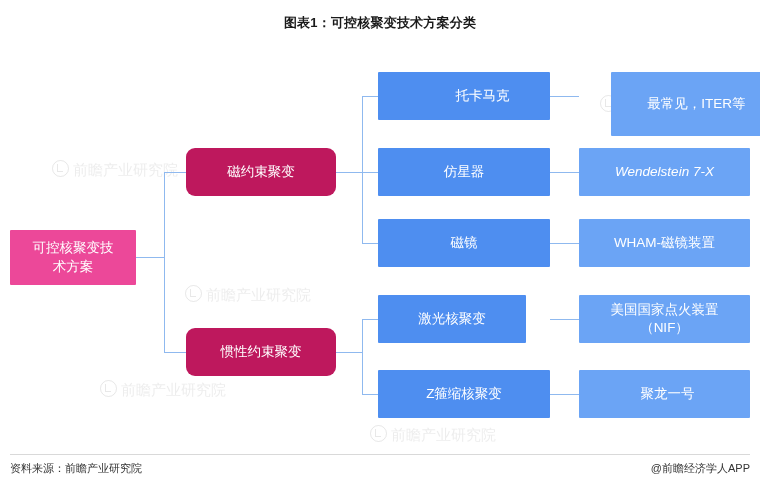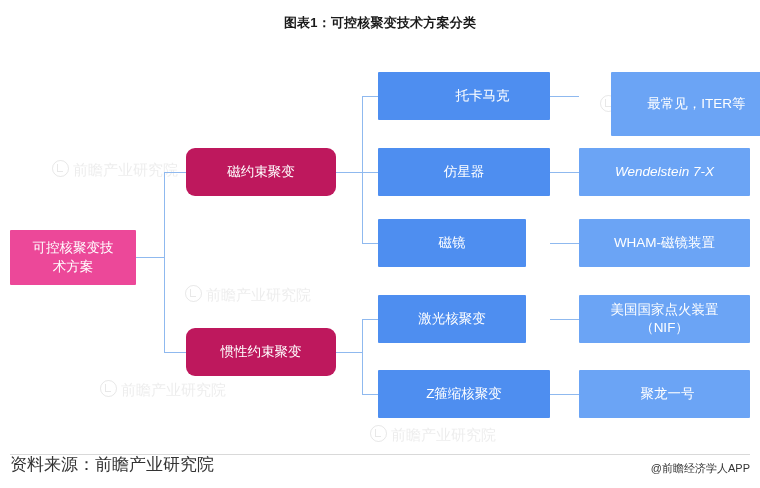--- a/index.html
+++ b/index.html
@@ -61,21 +61,21 @@
     position: absolute;
     background: #8fb9ef;
   }
   .h-line { height: 1px; }
   .v-line { width: 1px; }
 
   .footer-source {
     position: absolute;
     left: 10px;
     bottom: 12px;
-    font-size: 17px;
+    font-size: 11px;
     color: #333333;
   }
   .footer-brand {
     position: absolute;
     right: 10px;
     bottom: 12px;
     font-size: 11px;
     color: #333333;
   }
   .footer-rule {
@@ -154,21 +154,21 @@
   <div class="connector h-line" style="left:550px; top:394px; width:29px;"></div>
 
   <div class="node root" style="left:10px; top:230px; width:126px; height:55px; white-space:pre-line;">可控核聚变技
 术方案</div>
 
   <div class="node level2" style="left:186px; top:148px; width:150px; height:48px;">磁约束聚变</div>
   <div class="node level2" style="left:186px; top:328px; width:150px; height:48px;">惯性约束聚变</div>
 
   <div class="node level3" style="left:378px; top:72px; width:172px; height:48px;padding-left:43px;">托卡马克</div>
   <div class="node level3" style="left:378px; top:148px; width:172px; height:48px;">仿星器</div>
-  <div class="node level3" style="left:378px; top:219px; width:148px; height:48px;">磁镜</div>
+  <div class="node level3" style="left:378px; top:219px; width:172px; height:48px;">磁镜</div>
   <div class="node level3" style="left:378px; top:295px; width:148px; height:48px;">激光核聚变</div>
   <div class="node level3" style="left:378px; top:370px; width:172px; height:48px;">Z箍缩核聚变</div>
 
   <div class="node level4" style="left:579px; top:72px; width:171px; height:64px;margin-left:32px;">最常见，ITER等</div>
   <div class="node level4" style="left:579px; top:148px; width:171px; height:48px;font-style:italic;">Wendelstein 7-X</div>
   <div class="node level4" style="left:579px; top:295px; width:171px; height:48px; white-space:pre-line;">美国国家点火装置
 （NIF）</div>
   <div class="node level4" style="left:579px; top:219px; width:171px; height:48px;">WHAM-磁镜装置</div>
   <div class="node level4" style="left:579px; top:370px; width:171px; height:48px;padding-left:12px;">聚龙一号</div>
 

